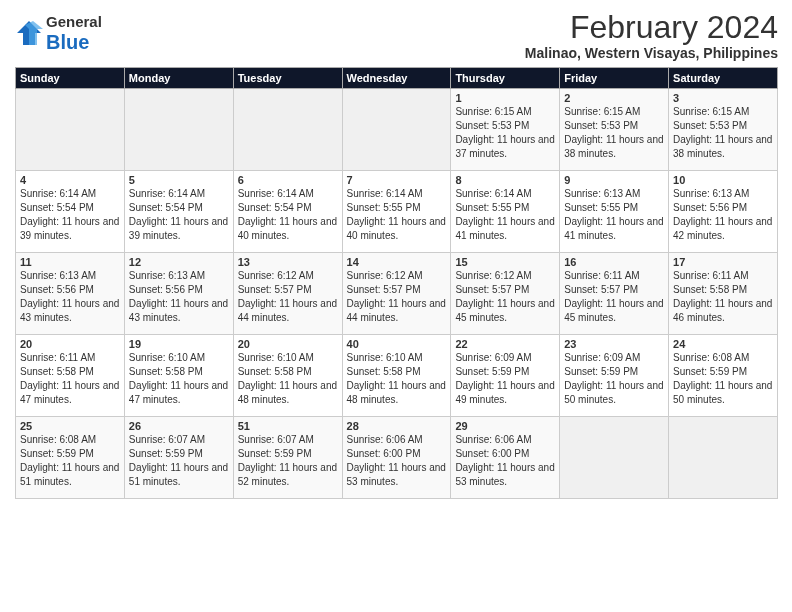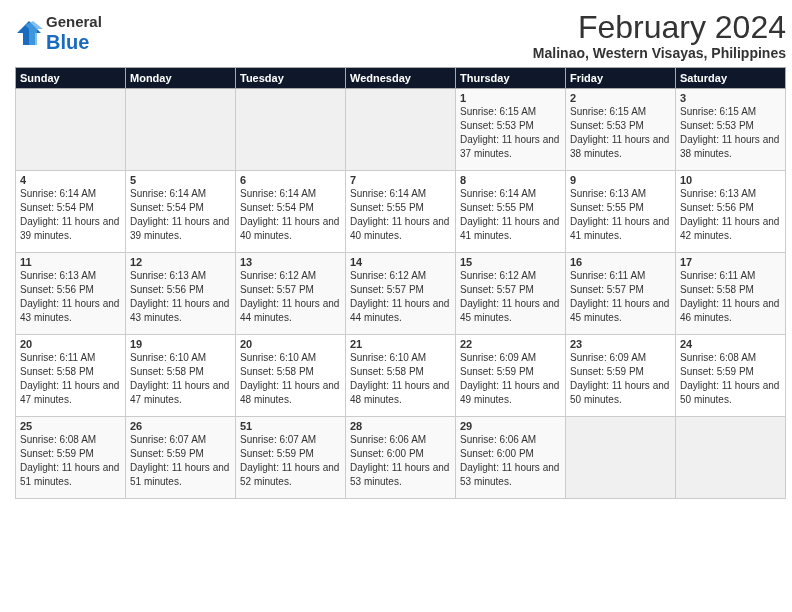--- a/index.html
+++ b/index.html
@@ -6,21 +6,21 @@
     body {
       width: 792px;
       height: 612px;
       font-family: Arial, sans-serif;
       background: #fff;
       overflow: hidden;
     }
     .page {
       width: 792px;
       height: 612px;
-      padding: 10px 6px 10px 15px;
+      padding: 10px 14px 10px 15px;
     }
     .header-area {
       display: flex;
       align-items: flex-start;
       justify-content: space-between;
       margin-bottom: 6px;
     }
     .logo {
       display: flex;
       align-items: center;
@@ -281,21 +281,21 @@
 and 47 minutes.</div>
           </td>
           <td>
             <span class="day-num">20</span>
             <div class="cell-content">Sunrise: 6:10 AM
 Sunset: 5:58 PM
 Daylight: 11 hours
 and 48 minutes.</div>
           </td>
           <td>
-            <span class="day-num">21</span>
+            <span class="day-num">40</span>
             <div class="cell-content">Sunrise: 6:10 AM
 Sunset: 5:58 PM
 Daylight: 11 hours
 and 48 minutes.</div>
           </td>
           <td>
             <span class="day-num">22</span>
             <div class="cell-content">Sunrise: 6:09 AM
 Sunset: 5:59 PM
 Daylight: 11 hours

